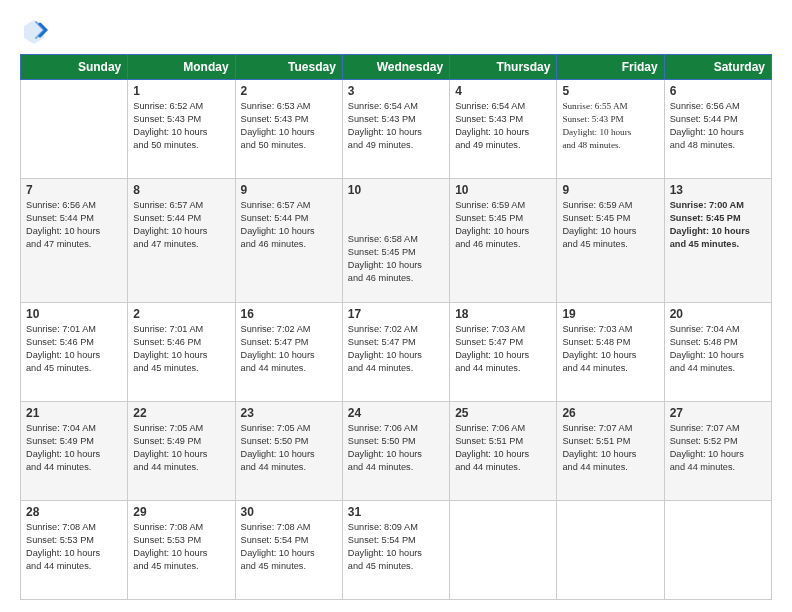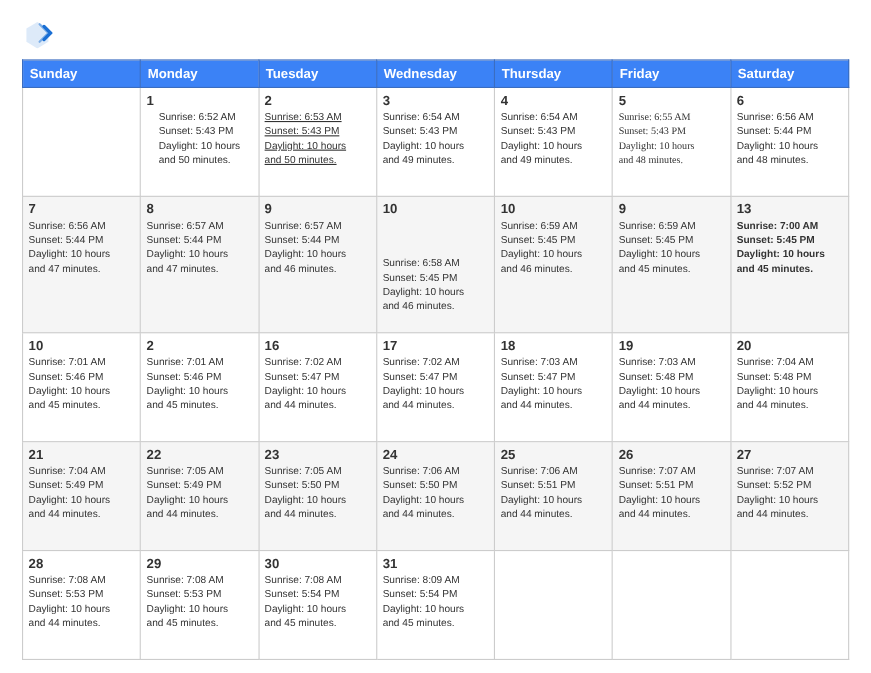--- a/index.html
+++ b/index.html
@@ -86,21 +86,21 @@
     .day-info {
       font-size: 9.2px;
       line-height: 1.4;
       color: #333;
     }
     .empty-cell {
       background: #f9f9f9;
     }
     tr:nth-child(odd) td { background: #fff; }
     tr:nth-child(even) td { background: #f5f5f5; }
-    .calendar thead tr th { background: #3b82f6; }
+    .calendar thead tr th { background: #15803d; text-align: right; }
   </style>
 </head>
 <body>
 
 <div class="page">
   <div class="header">
     <div class="logo">
       <svg class="logo-icon" viewBox="0 0 28 28">
         <polygon points="14,4 24,10 24,22 14,28 4,22 4,10" fill="#1a6fd4" opacity="0.15"></polygon>
         <path d="M20 8 L26 14 L20 20" fill="none" stroke="#1a6fd4" stroke-width="3" stroke-linecap="round"></path>
@@ -127,28 +127,28 @@
           <th>Thursday</th>
           <th>Friday</th>
           <th>Saturday</th>
         </tr>
     </thead>
     <tbody id="calendar-body">
     <tr>
           <td class="empty-cell"></td>
           <td>
             <span class="day-number">1</span>
-            <div class="day-info" style="white-space: pre-line; margin-left: 11px;">Sunrise: 6:52 AM
+            <div class="day-info" style="white-space: pre-line;">Sunrise: 6:52 AM
 Sunset: 5:43 PM
 Daylight: 10 hours
 and 50 minutes.</div>
           </td>
           <td>
             <span class="day-number">2</span>
-            <div class="day-info" style="white-space: pre-line; text-decoration: underline;">Sunrise: 6:53 AM
+            <div class="day-info" style="white-space: pre-line;">Sunrise: 6:53 AM
 Sunset: 5:43 PM
 Daylight: 10 hours
 and 50 minutes.</div>
           </td>
           <td>
             <span class="day-number">3</span>
             <div class="day-info" style="white-space: pre-line;">Sunrise: 6:54 AM
 Sunset: 5:43 PM
 Daylight: 10 hours
 and 49 minutes.</div>

